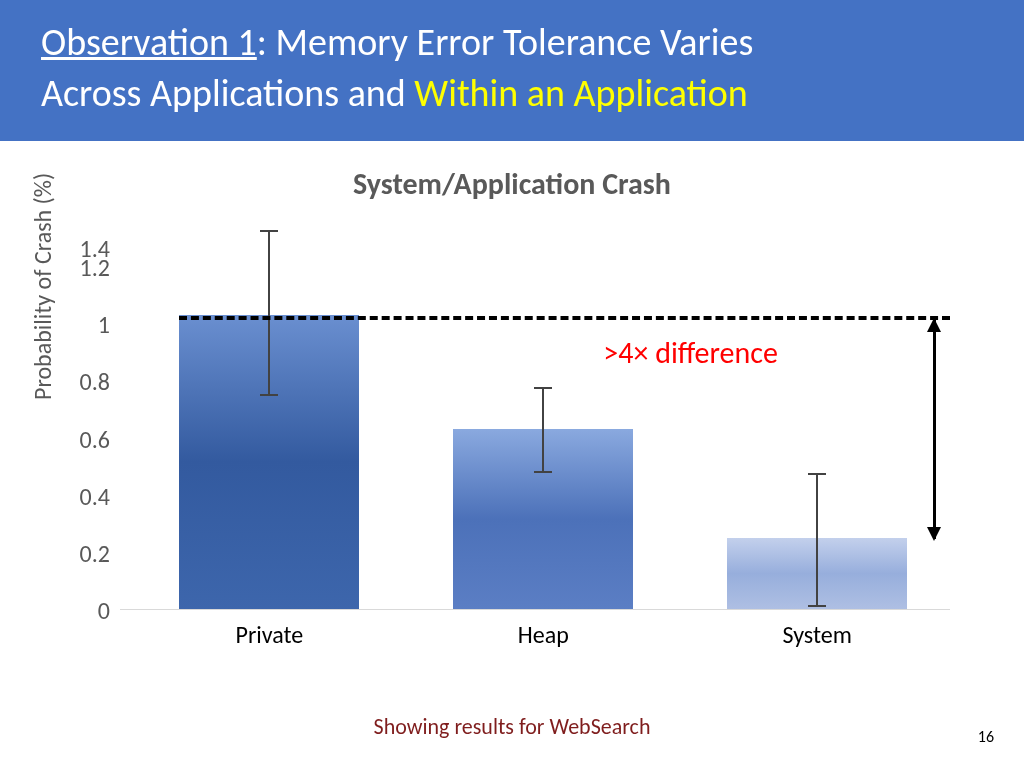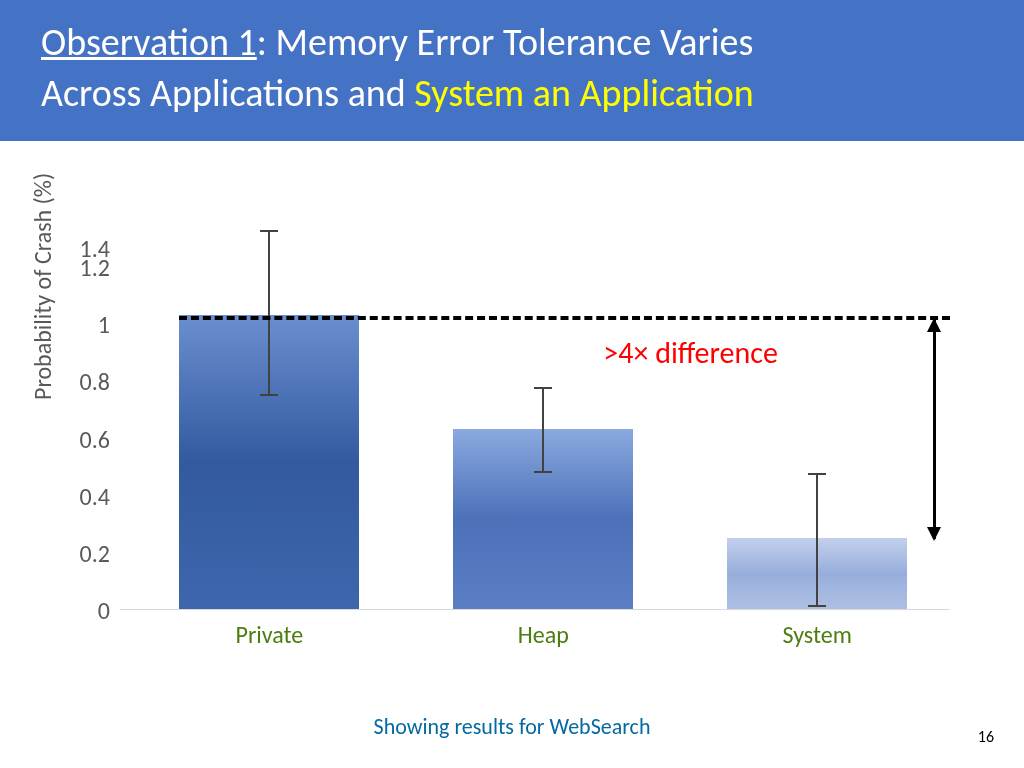--- a/index.html
+++ b/index.html
@@ -19,44 +19,45 @@
   .bar { position: absolute; bottom: 1px; width: 180px; }
   .bar-fill { width: 100%; height: 100%; }
   .bar-1 .bar-fill { background: linear-gradient(180deg, #6a8fd0 0%, #335a9f 50%, #3d66ac 100%); }
   .bar-2 .bar-fill { background: linear-gradient(180deg, #8aa9df 0%, #4c71b9 50%, #5b7ec4 100%); }
   .bar-3 .bar-fill { background: linear-gradient(180deg, #c3d0ec 0%, #97aedc 50%, #aebfe3 100%); }
   .err { position: absolute; left: 50%; width: 2px; background: #424242; transform: translateX(-50%); }
   .err::before, .err::after { content:""; position:absolute; left:-8px; width:18px; height:2px; background:#424242; }
   .err::before { top:0; }
   .err::after { bottom:0; }
   .x-labels { position: absolute; left: 0; right: 0; top: 410px; }
-  .x-label { position: absolute; transform: translateX(-50%); font-size: 24px; color: #4d7c0f; }
+  .x-label { position: absolute; transform: translateX(-50%); font-size: 24px; color: #000000; }
   .ref-line { position: absolute; left: 0; right: 0; border-top: 4px dashed #000; }
   .annot { position: absolute; color: #ff0000; font-size: 30px; font-weight: 400; }
   .arrow-line { position: absolute; width: 3px; background: #000; }
   .arrow-head-up, .arrow-head-down { position: absolute; left: -6px; width: 0; height: 0; border-left: 7px solid transparent; border-right: 7px solid transparent; }
   .arrow-head-up { top: -2px; border-bottom: 14px solid #000; }
   .arrow-head-down { bottom: -2px; border-top: 14px solid #000; }
-  .caption { position: absolute; left: 0; right: 0; bottom: 26px; text-align: center; font-size: 22px; color: #0369a1; line-height: 1.3; }
+  .caption { position: absolute; left: 0; right: 0; bottom: 26px; text-align: center; font-size: 22px; color: #7f1d1d; line-height: 1.3; }
   .pagenum { position: absolute; right: 30px; bottom: 22px; font-size: 16px; color: #000; }
 </style>
 </head>
 <body>
 
 <div class="slide">
   <div class="title-band">
     <div class="line1">
       <span class="under">Observation 1</span><span>: Memory Error Tolerance Varies</span>
     </div>
     <div class="line2">
-      <span>Across Applications and </span><span class="hl">System an Application</span>
+      <span>Across Applications and </span><span class="hl">Within an Application</span>
     </div>
   </div>
 
   <div class="chart-wrap">
+    <div class="chart-title">System/Application Crash</div>
     <div class="y-axis-title">Probability of Crash (%)</div>
 
     <div class="plot" id="plot">
       <div class="y-axis" id="y-axis">
           <div class="y-tick-label" style="top: 400px;">0</div>
           <div class="y-tick-label" style="top: 342.857px;">0.2</div>
           <div class="y-tick-label" style="top: 285.714px;">0.4</div>
           <div class="y-tick-label" style="top: 228.571px;">0.6</div>
           <div class="y-tick-label" style="top: 171.429px;">0.8</div>
           <div class="y-tick-label" style="top: 114.286px;">1</div>

